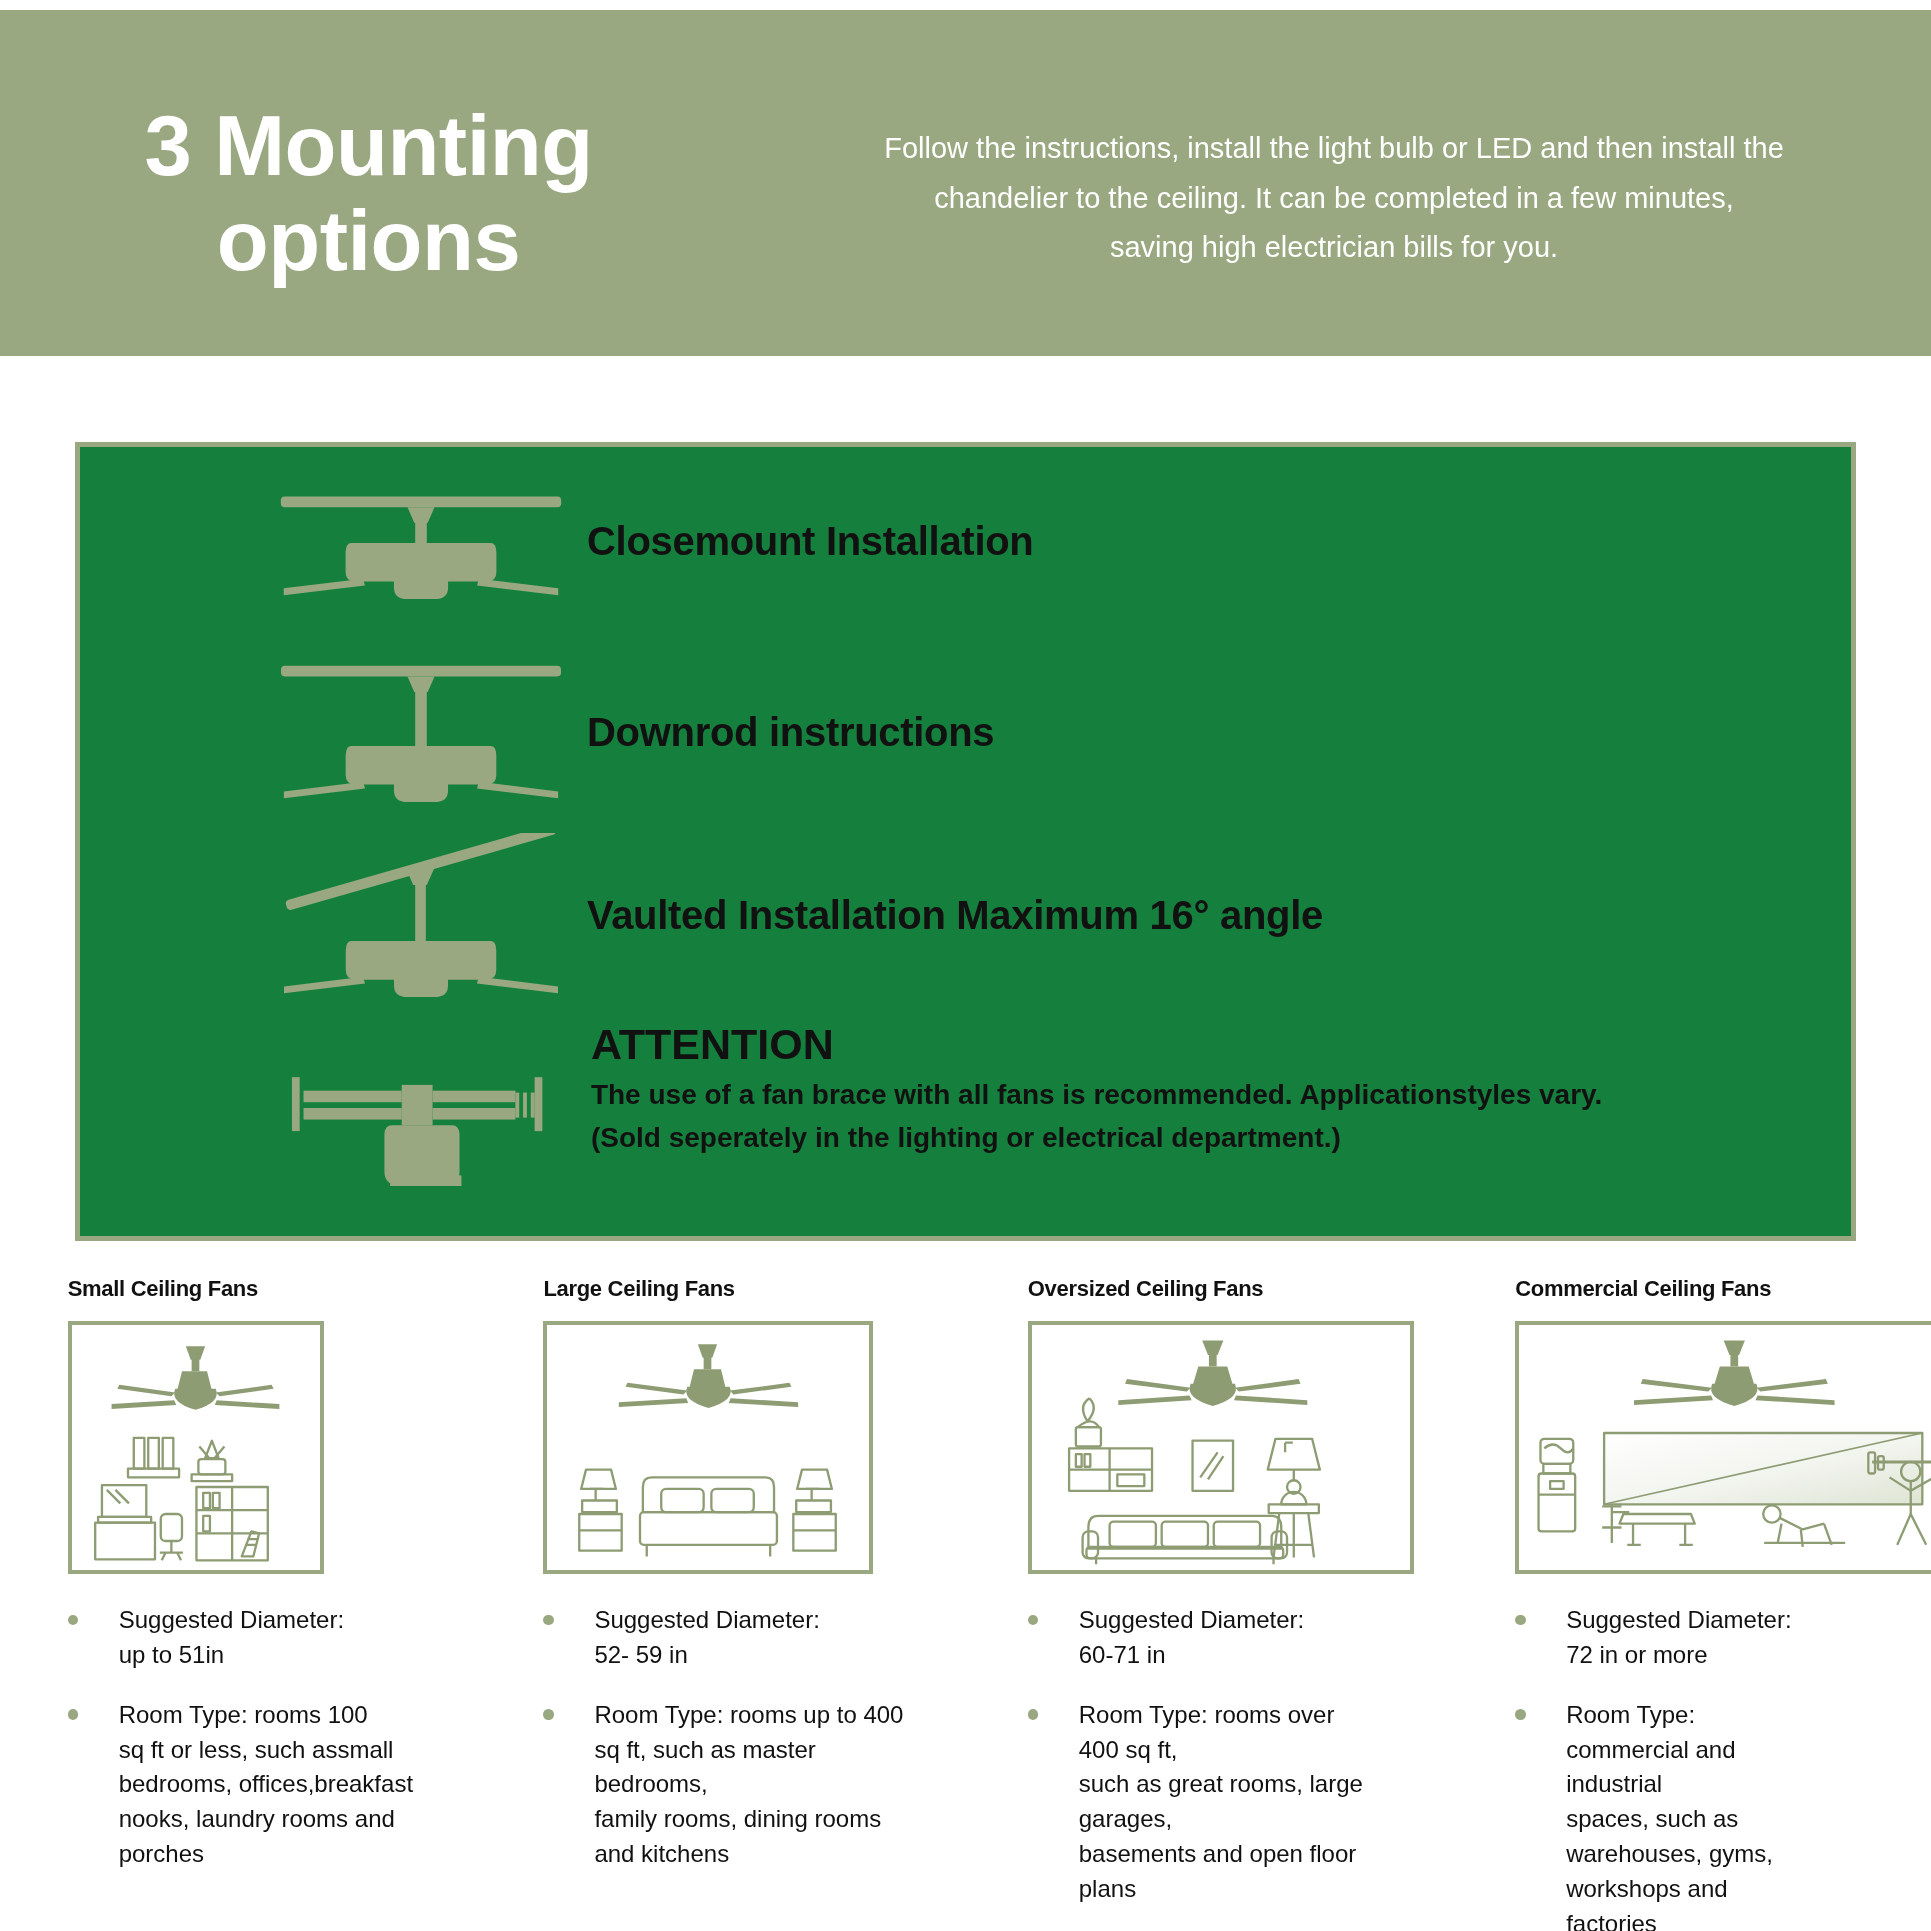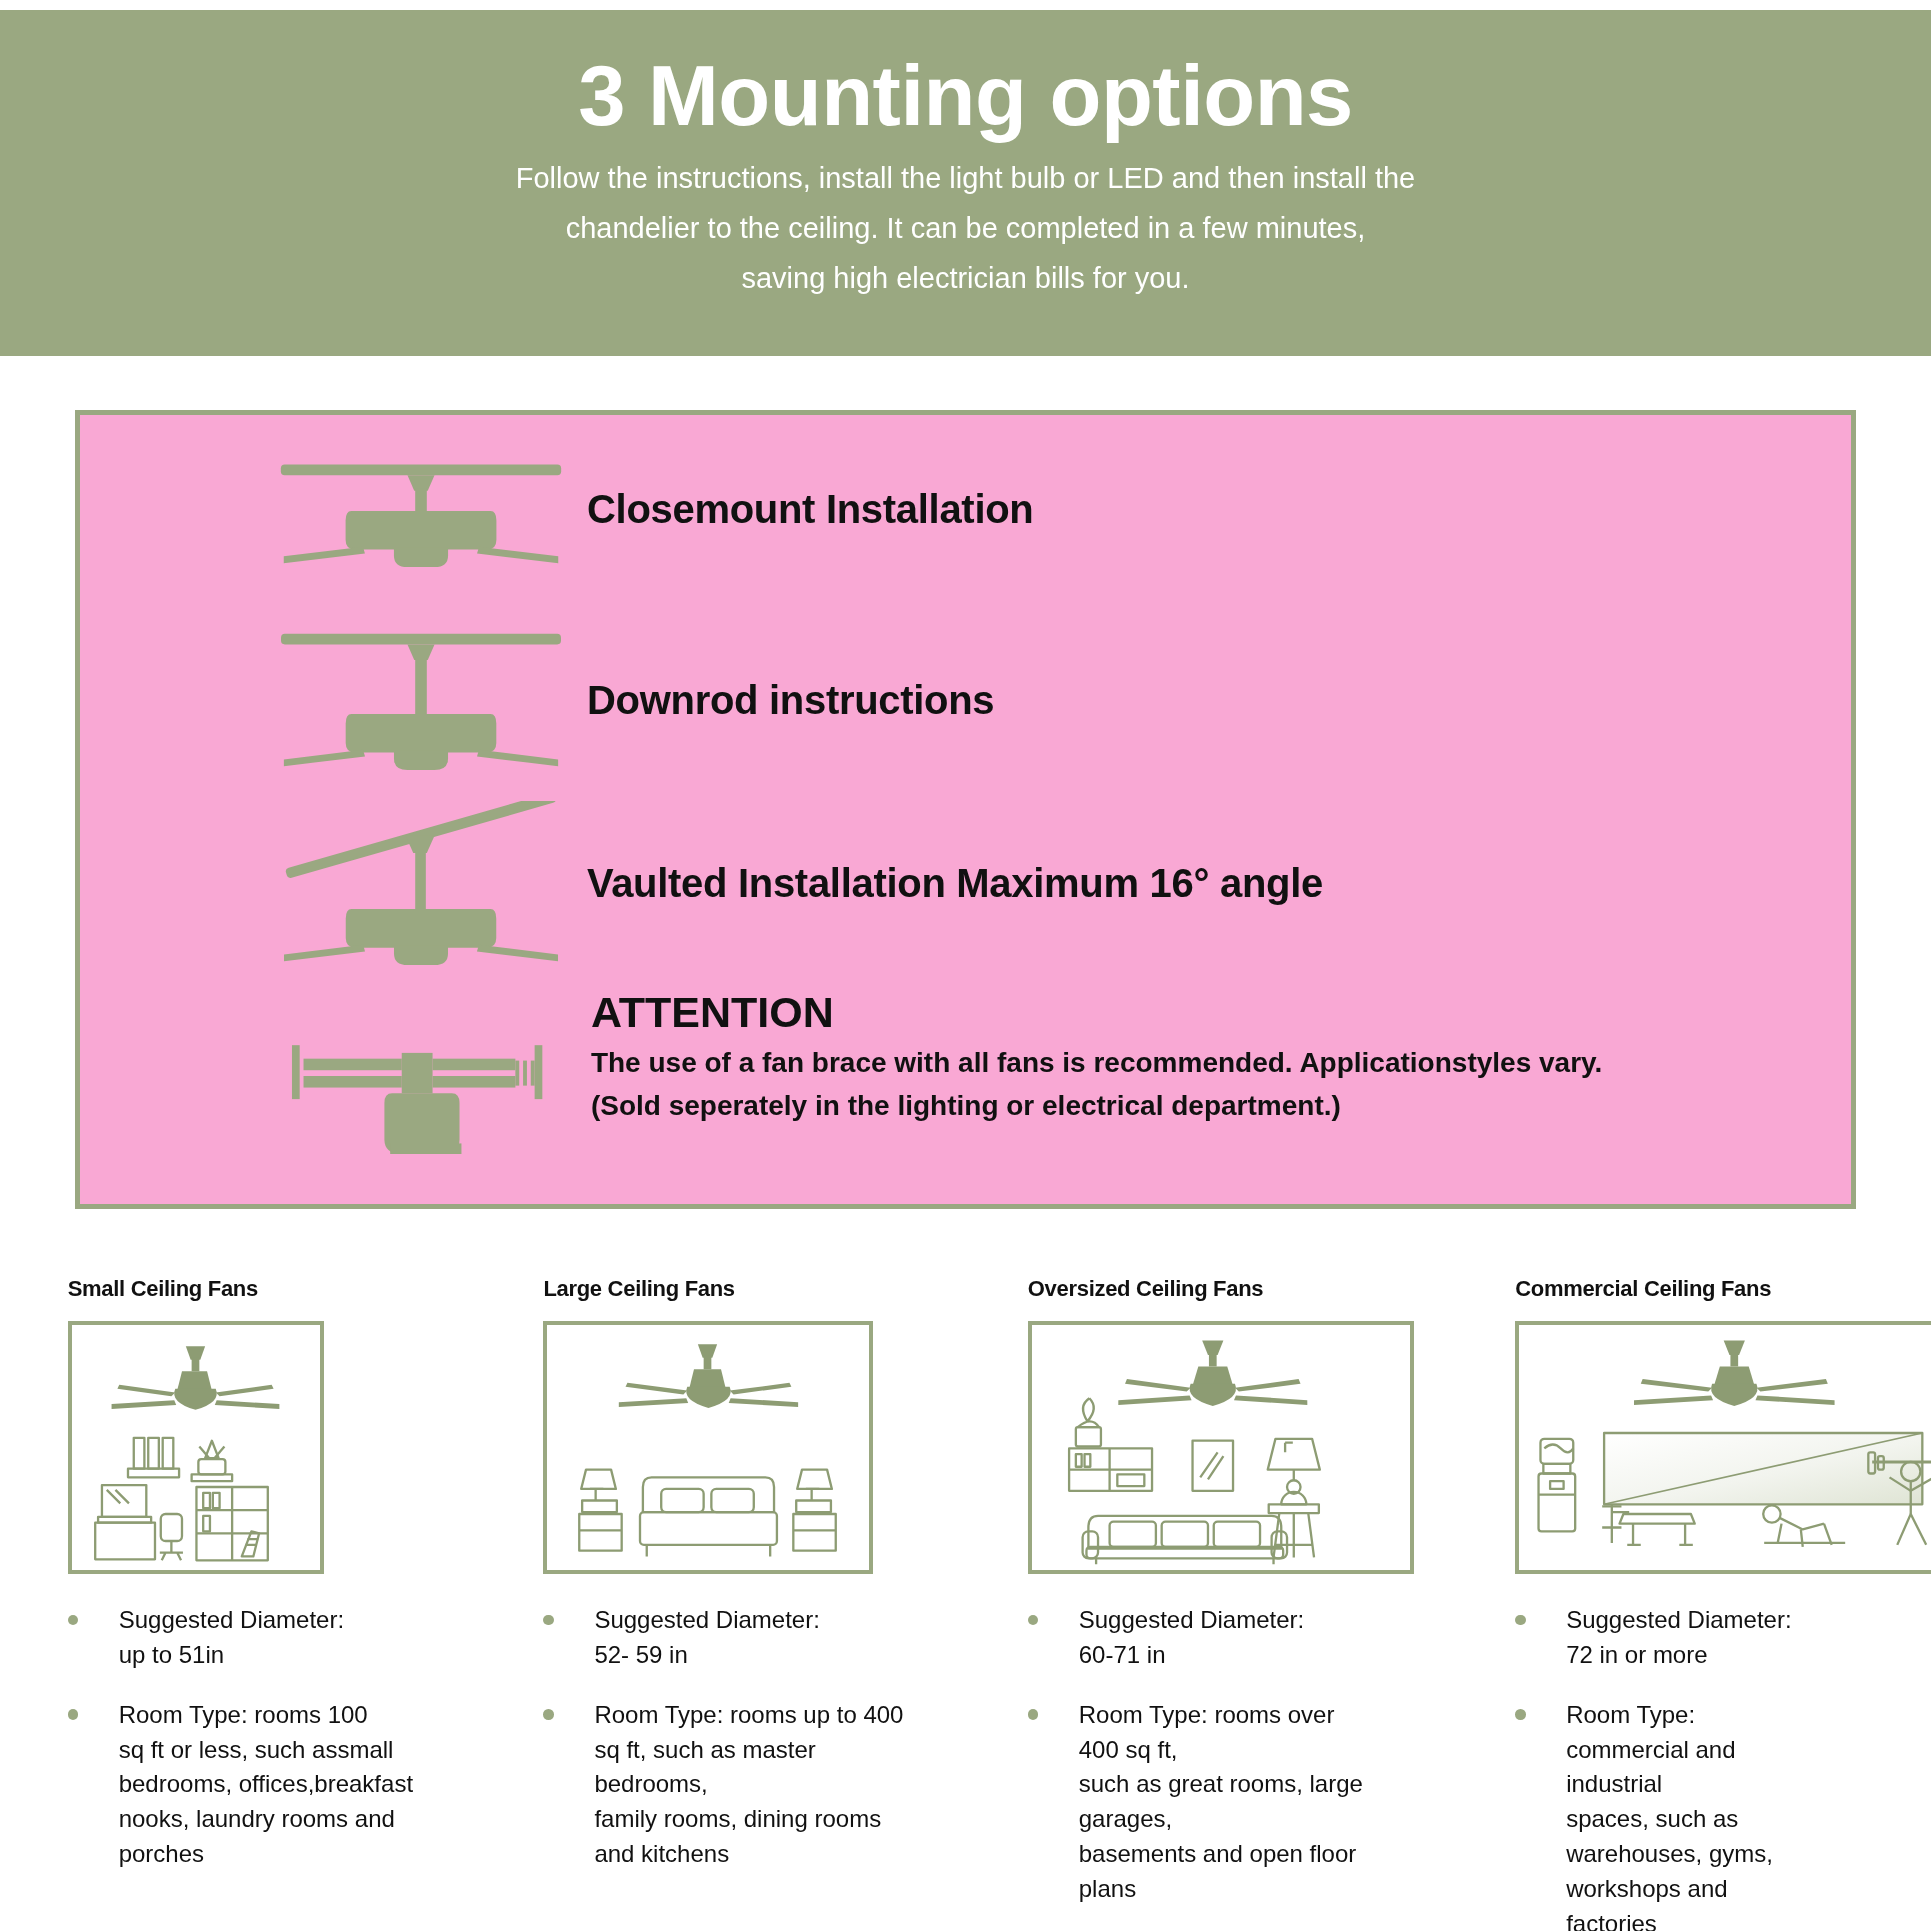--- a/index.html
+++ b/index.html
@@ -18,23 +18,23 @@
   }
 
   
   .header {
     position: absolute;
     left: 0; top: 9.7px;
     width: 1931px;
     height: 346px;
     background: #9aa881;
     display: flex;
-    flex-direction: column;
+    flex-direction: row;
     align-items: center;
-    padding-top: 38px;
+    padding-top: 20px;
   }
   .header-title {
     color: #ffffff;
     font-size: 85px;
     font-weight: bold;
     line-height: 1.12;
     letter-spacing: -0.5px;
     text-align: center;
   }
   .header-sub {
@@ -43,25 +43,25 @@
     line-height: 1.72;
     text-align: center;
     width: 1255px;
     margin-top: 11.6px;
   }
   .header-sub span { display: block; }
 
   
   .mount-box {
     position: absolute;
-    left: 75px; top: 410px;
+    left: 75px; top: 442px;
     width: 1781px;
     height: 799px;
     border: 5.8px solid #9aa881;
-    background: #f9a8d4;
+    background: #15803d;
   }
   .mount-row {
     position: absolute;
     display: flex;
     align-items: center;
   }
   .mount-icon {
     width: 333px;
     flex: 0 0 333px;
     display: flex;

